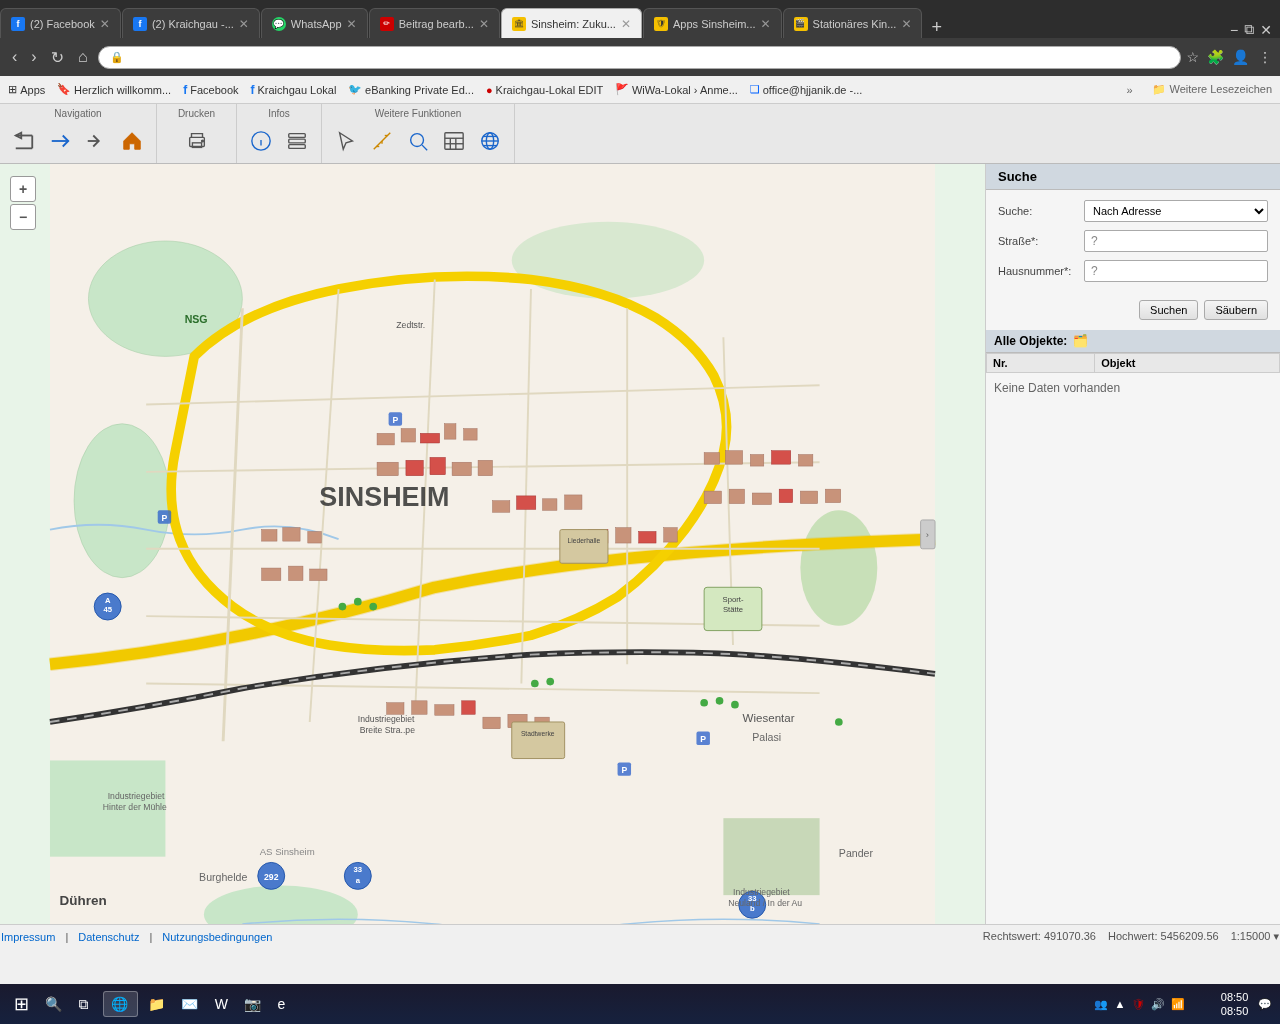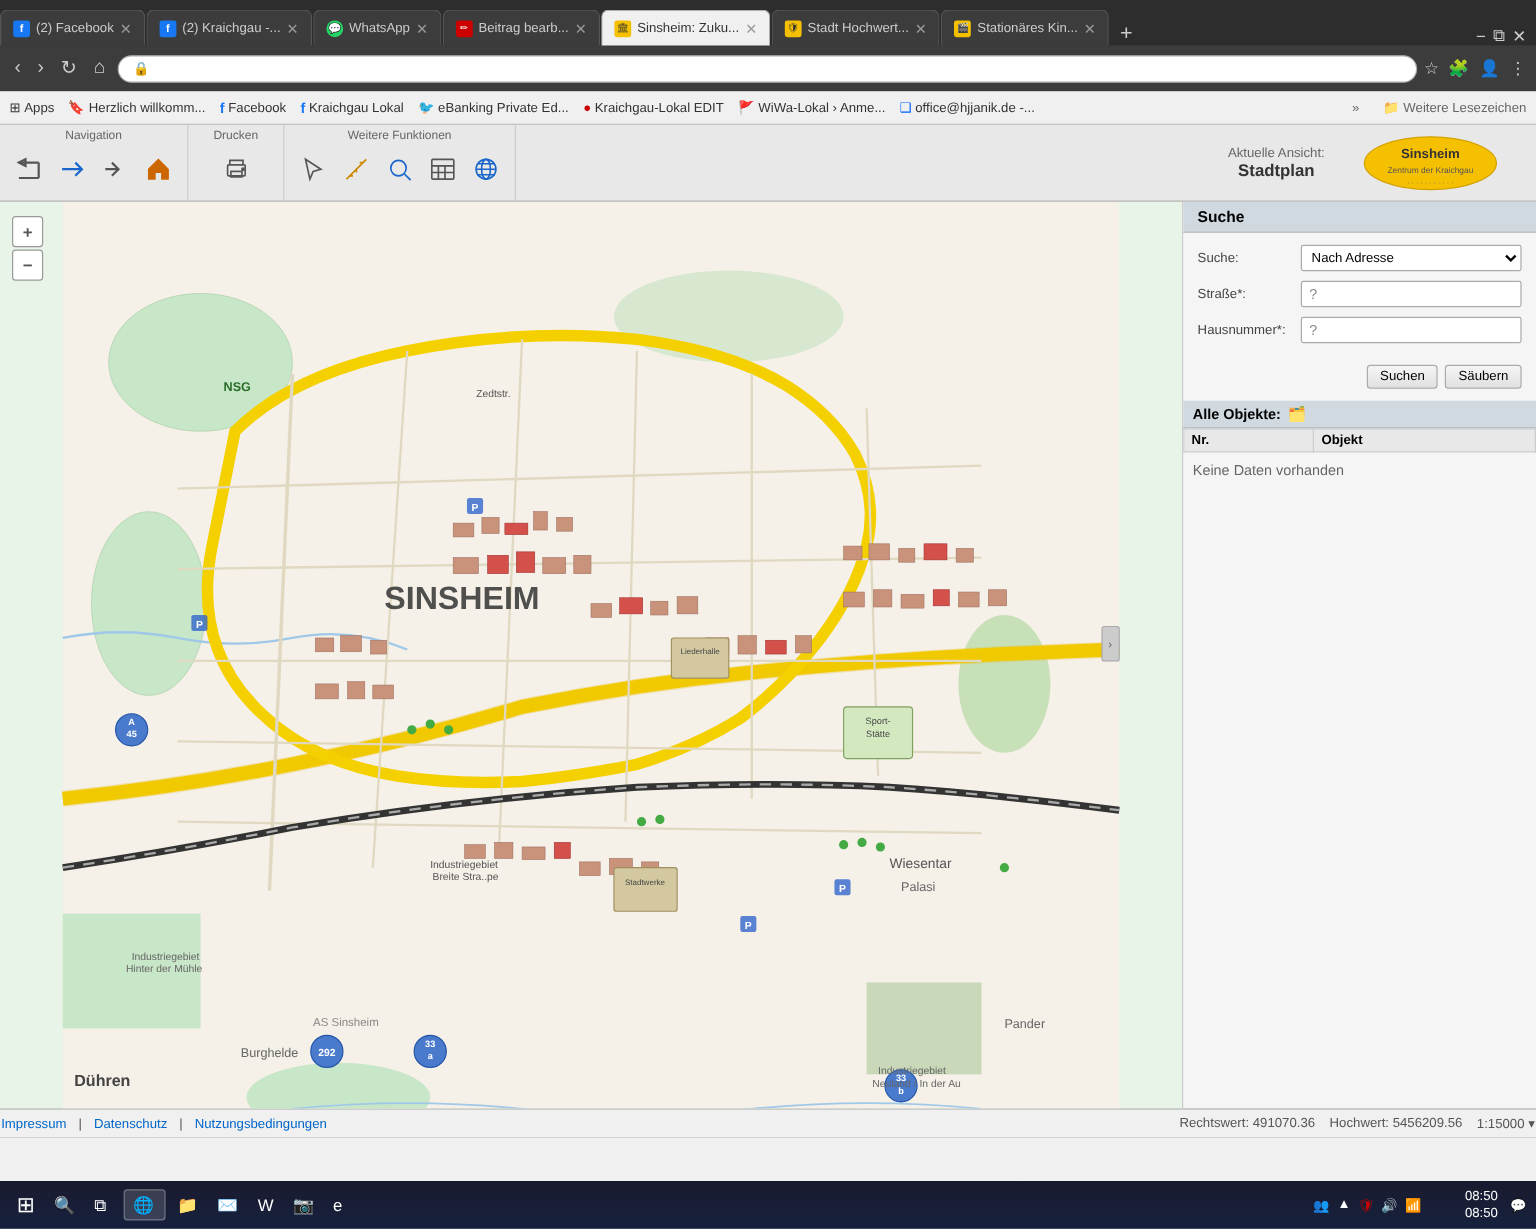--- a/index.html
+++ b/index.html
@@ -121,21 +121,21 @@
       <span class="tab-title">Beitrag bearb...</span>
       <span class="tab-close">✕</span>
     </div>
     <div class="tab active">
       <div class="tab-favicon favicon-sinsheim">🏛</div>
       <span class="tab-title">Sinsheim: Zuku...</span>
       <span class="tab-close">✕</span>
     </div>
     <div class="tab">
       <div class="tab-favicon favicon-sinsheim">🛡</div>
-      <span class="tab-title">Stadt Hochwert...</span>
+      <span class="tab-title">Apps Sinsheim...</span>
       <span class="tab-close">✕</span>
     </div>
     <div class="tab">
       <div class="tab-favicon favicon-sinsheim">🎬</div>
       <span class="tab-title">Stationäres Kin...</span>
       <span class="tab-close">✕</span>
     </div>
     <span class="new-tab-btn">+</span>
     <span style="margin-left:auto; display:flex; align-items:center; gap:6px; padding-right:8px;">
       <span style="color:#ccc; font-size:14px; cursor:pointer;">−</span>
@@ -240,20 +240,39 @@
           <svg viewBox="0 0 24 24" fill="none" stroke="#555" stroke-width="1.5">
               <rect x="4" y="8" width="16" height="10" rx="1"></rect>
               <path d="M6 8V4h12v4"></path>
               <rect x="7" y="14" width="10" height="5"></rect>
               <circle cx="18" cy="12" r="1" fill="#555"></circle>
             </svg>
         </div>
       </div>
     </div>
 
+    <div class="toolbar-section">
+      <div class="toolbar-section-label">Infos</div>
+      <div class="toolbar-buttons">
+        <div class="tb-btn" title="Info">
+          <svg viewBox="0 0 24 24" fill="none" stroke="#1a66cc" stroke-width="1.5">
+              <circle cx="12" cy="12" r="10"></circle>
+              <line x1="12" y1="8" x2="12" y2="8" stroke-width="3"></line>
+              <line x1="12" y1="11" x2="12" y2="17"></line>
+            </svg>
+        </div>
+        <div class="tb-btn" title="Ebenen">
+          <svg viewBox="0 0 24 24" fill="none" stroke="#555" stroke-width="1.5">
+              <rect x="3" y="4" width="18" height="4" rx="1"></rect>
+              <rect x="3" y="10" width="18" height="4" rx="1"></rect>
+              <rect x="3" y="16" width="18" height="4" rx="1"></rect>
+            </svg>
+        </div>
+      </div>
+    </div>
 
     <div class="toolbar-section" style="min-width:160px;">
       <div class="toolbar-section-label">Weitere Funktionen</div>
       <div class="toolbar-buttons">
         <div class="tb-btn" title="Auswählen">
           <svg viewBox="0 0 24 24" fill="none" stroke="#555" stroke-width="1.5">
               <path d="M5 3l14 9-7 2-3 7L5 3z"></path>
             </svg>
         </div>
         <div class="tb-btn" title="Messen">
@@ -284,37 +303,20 @@
               <circle cx="12" cy="12" r="9"></circle>
               <ellipse cx="12" cy="12" rx="4" ry="9"></ellipse>
               <line x1="3" y1="12" x2="21" y2="12"></line>
               <line x1="4" y1="7" x2="20" y2="7"></line>
               <line x1="4" y1="17" x2="20" y2="17"></line>
             </svg>
         </div>
       </div>
     </div>
 
-    <div class="toolbar-header-right">
-      <div class="aktuelle-ansicht" style="margin-right:16px;">
-        <div class="aktuelle-label">Aktuelle Ansicht:</div>
-        <div class="stadtplan-label">Stadtplan</div>
-      </div>
-      <div class="sinsheim-logo">
-        <div style="position:relative; width:120px; height:55px; display:flex; align-items:center; justify-content:center;">
-
-          <svg width="120" height="55" viewBox="0 0 120 55">
-            <ellipse cx="60" cy="28" rx="55" ry="22" fill="#f5c000" stroke="#d4a000" stroke-width="1"></ellipse>
-            <text x="60" y="24" text-anchor="middle" font-size="11" font-weight="bold" fill="#333" font-family="Arial">Sinsheim</text>
-            <text x="60" y="36" text-anchor="middle" font-size="7" fill="#555" font-family="Arial">Zentrum der Kraichgau</text>
-            <text x="60" y="46" text-anchor="middle" font-size="6" fill="#777" font-family="Arial">· · · · · · · · · · ·</text>
-          </svg>
-        </div>
-      </div>
-    </div>
   </div>
 
   <div class="main-content">
 
     <div class="map-area">
       
       <svg class="map-svg" viewBox="0 0 920 790" xmlns="http://www.w3.org/2000/svg">
 
         <rect width="920" height="790" fill="#f5f0e8"></rect>
 

